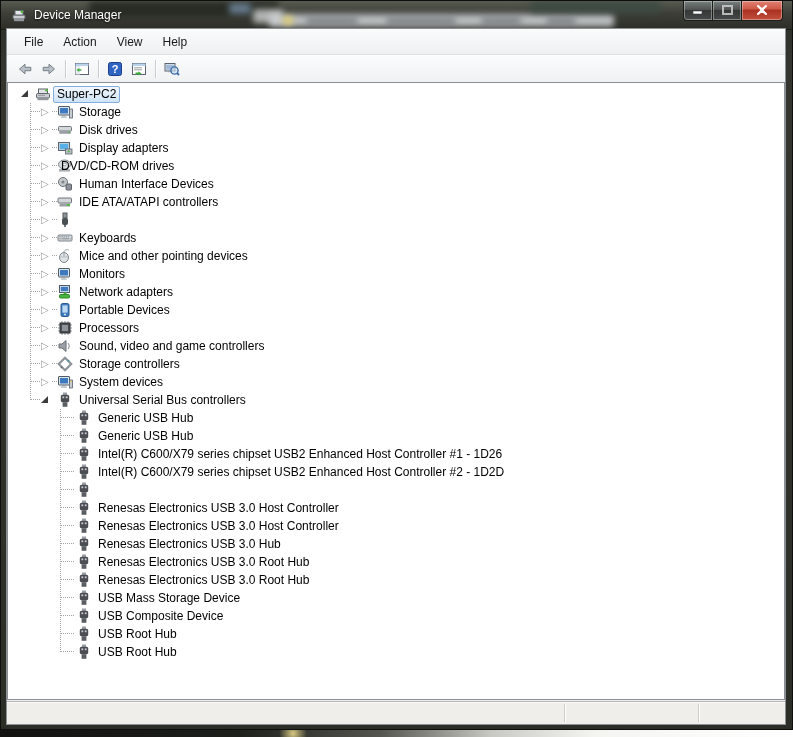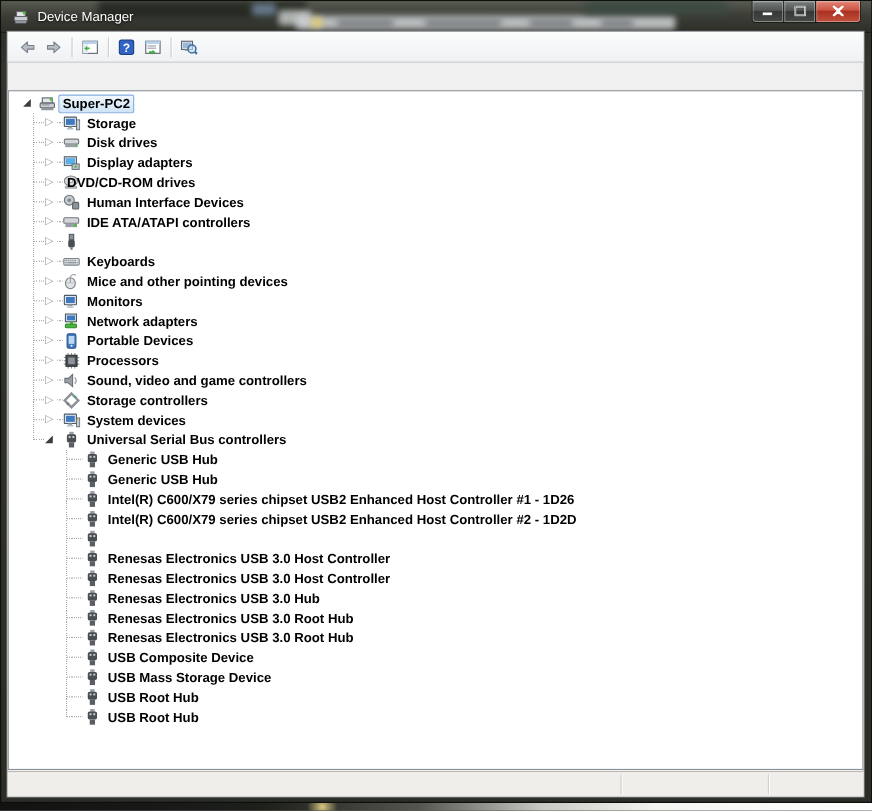--- a/index.html
+++ b/index.html
@@ -53,21 +53,21 @@
   .vline{position:absolute;width:1px;
        background-image:repeating-linear-gradient(to bottom,#a6a6a6 0 1px,transparent 1px 2px);}
   .hline{position:absolute;height:1px;top:8px;
        background-image:repeating-linear-gradient(to right,#a6a6a6 0 1px,transparent 1px 2px);}
   .exp{position:absolute;top:4px;width:10px;height:10px;display:inline-block;cursor:default;}
   .exp.coll{color:#9a9a9a;font-size:10px;line-height:10px;font-family:"DejaVu Sans",sans-serif;}
   .exp.expd{width:0;height:0;border-left:7px solid transparent;border-bottom:7px solid #3c3c3c;top:5px;}
   .ticon{position:absolute;top:1px;width:16px;height:16px;}
   .ticon svg{width:16px;height:16px;display:block;}
   .tlabel{position:absolute;top:1px;line-height:15px;padding:0 3px;color:#000;white-space:nowrap;
-       border:1px solid transparent;border-radius:2px;font-weight:bold;}
+       border:1px solid transparent;border-radius:2px;}
   .tlabel.sel{background:linear-gradient(180deg,#f2f8fd,#cfe4f7);border-color:#84acdd;}
   
   .statusbar{position:absolute;left:0;right:0;bottom:0;height:22px;background:#f0eeeb;
        border-top:1px solid #b7b4b0;box-shadow:inset 0 1px 0 #fbfaf9;}
   .ssep{position:absolute;top:2px;bottom:2px;width:1px;background:#cfccc8;box-shadow:1px 0 0 #ffffff;}
   
   .desktop{position:absolute;left:0;top:730px;width:793px;height:7px;
        background:
          radial-gradient(circle at 293px 50%, rgba(232,216,138,.9) 0, rgba(232,216,138,0) 14px),
          linear-gradient(90deg,#121210 0%,#1d1f1b 30%,#55554f 48%,#c9c9c4 62%,#f4f4f1 75%,#ffffff 100%);
@@ -119,20 +119,26 @@
         <span>
           <svg width="12" height="10" viewBox="0 0 12 10">
               <path d="M2 1 L6 4.2 L10 1 M2 9 L6 5.8 L10 9 M2 1 L10 9 M10 1 L2 9" stroke="#ffffff" stroke-width="2" fill="none" stroke-linecap="round"></path>
             </svg>
         </span>
       </div>
     </div>
   </div>
 
   <div class="inner">
+    <div class="menubar">
+      <span class="menu-item">File</span>
+      <span class="menu-item">Action</span>
+      <span class="menu-item">View</span>
+      <span class="menu-item">Help</span>
+    </div>
     <div class="toolbar">
         <span class="tbtn">
           <span style="width: 16px; height: 16px; display: block;"><svg viewBox="0 0 16 16" width="16" height="16">
               <path d="M2.5 8 L8 3.2 V6.3 H13.8 V9.7 H8 V12.8 Z" fill="#b9bfc6" stroke="#787f88" stroke-linejoin="round"></path>
             </svg></span>
         </span>
         <span class="tbtn">
           <span style="width: 16px; height: 16px; display: block;"><svg viewBox="0 0 16 16" width="16" height="16">
               <path d="M13.5 8 L8 3.2 V6.3 H2.2 V9.7 H8 V12.8 Z" fill="#b9bfc6" stroke="#787f88" stroke-linejoin="round"></path>
             </svg></span>
@@ -587,35 +593,35 @@
           <span class="hline" style="left:53px;width:14px"></span>
           <span class="ticon" style="left:68px">
             <svg viewBox="0 0 16 16">
               <rect x="6" y="0.5" width="4" height="3" fill="#9aa0a6"></rect>
               <rect x="3.8" y="2.8" width="8.4" height="7.4" rx="1.6" fill="#4a4d52"></rect>
               <rect x="5.4" y="4.4" width="1.8" height="1.8" fill="#c8ccd0"></rect>
               <rect x="8.8" y="4.4" width="1.8" height="1.8" fill="#c8ccd0"></rect>
               <rect x="5.6" y="10.2" width="4.8" height="4.6" fill="#5a5e63"></rect>
             </svg>
           </span>
+          <span class="tlabel" style="left:86px">USB Mass Storage Device</span>
+        </div>
+        <div class="trow">
+          <span class="vline" style="left:52px;top:0;height:18px"></span>
+          <span class="hline" style="left:53px;width:14px"></span>
+          <span class="ticon" style="left:68px">
+            <svg viewBox="0 0 16 16">
+              <rect x="6" y="0.5" width="4" height="3" fill="#9aa0a6"></rect>
+              <rect x="3.8" y="2.8" width="8.4" height="7.4" rx="1.6" fill="#4a4d52"></rect>
+              <rect x="5.4" y="4.4" width="1.8" height="1.8" fill="#c8ccd0"></rect>
+              <rect x="8.8" y="4.4" width="1.8" height="1.8" fill="#c8ccd0"></rect>
+              <rect x="5.6" y="10.2" width="4.8" height="4.6" fill="#5a5e63"></rect>
+            </svg>
+          </span>
           <span class="tlabel" style="left:86px">USB Composite Device</span>
-        </div>
-        <div class="trow">
-          <span class="vline" style="left:52px;top:0;height:18px"></span>
-          <span class="hline" style="left:53px;width:14px"></span>
-          <span class="ticon" style="left:68px">
-            <svg viewBox="0 0 16 16">
-              <rect x="6" y="0.5" width="4" height="3" fill="#9aa0a6"></rect>
-              <rect x="3.8" y="2.8" width="8.4" height="7.4" rx="1.6" fill="#4a4d52"></rect>
-              <rect x="5.4" y="4.4" width="1.8" height="1.8" fill="#c8ccd0"></rect>
-              <rect x="8.8" y="4.4" width="1.8" height="1.8" fill="#c8ccd0"></rect>
-              <rect x="5.6" y="10.2" width="4.8" height="4.6" fill="#5a5e63"></rect>
-            </svg>
-          </span>
-          <span class="tlabel" style="left:86px">USB Mass Storage Device</span>
         </div>
         <div class="trow">
           <span class="vline" style="left:52px;top:0;height:18px"></span>
           <span class="hline" style="left:53px;width:14px"></span>
           <span class="ticon" style="left:68px">
             <svg viewBox="0 0 16 16">
               <rect x="6" y="0.5" width="4" height="3" fill="#9aa0a6"></rect>
               <rect x="3.8" y="2.8" width="8.4" height="7.4" rx="1.6" fill="#4a4d52"></rect>
               <rect x="5.4" y="4.4" width="1.8" height="1.8" fill="#c8ccd0"></rect>
               <rect x="8.8" y="4.4" width="1.8" height="1.8" fill="#c8ccd0"></rect>

